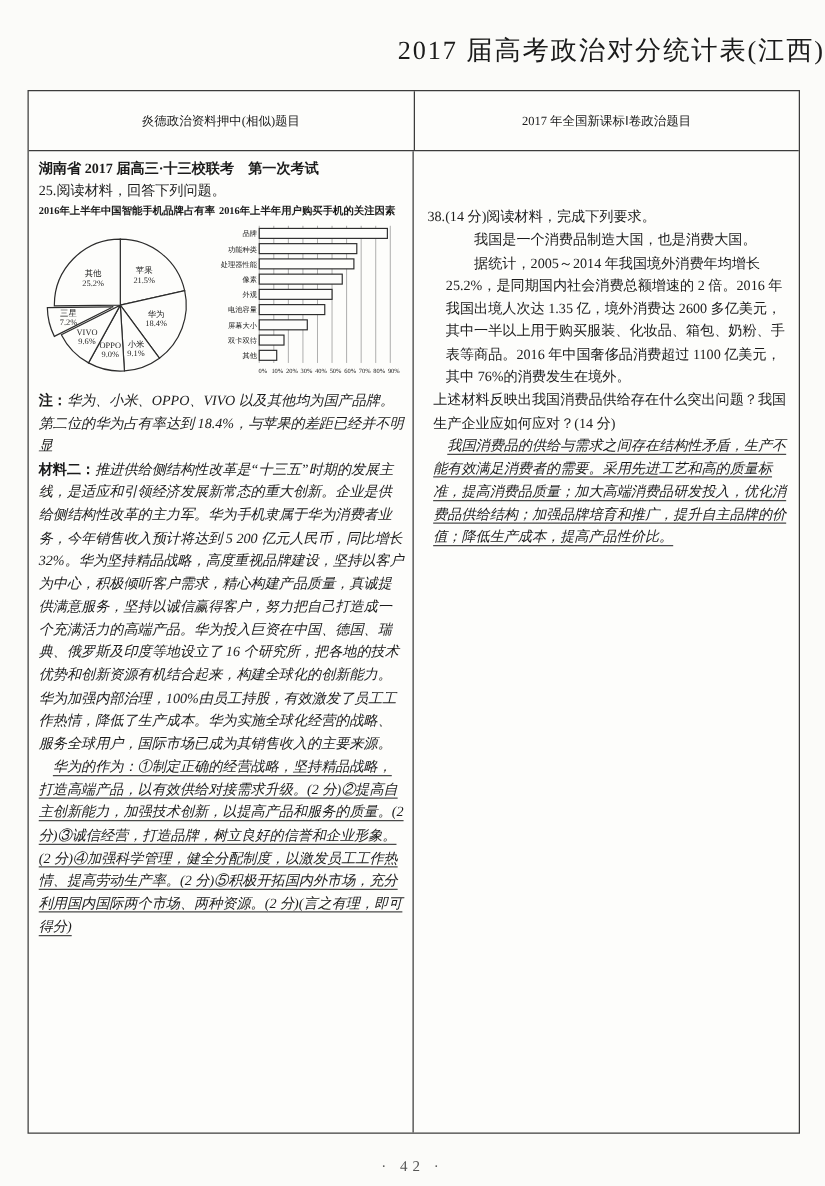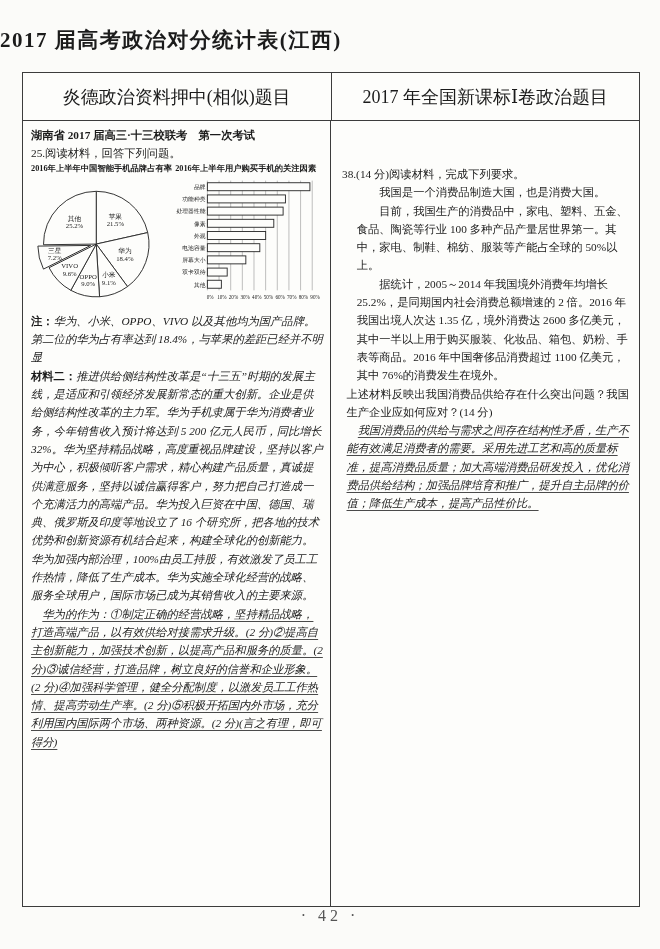--- a/index.html
+++ b/index.html
@@ -2,30 +2,30 @@
 <html><head>
 <meta charset="utf-8">
 <style>
   html,body{margin:0;padding:0;}
   body{
     width:660px;height:949px;background:#fbfbf9;color:#1b1b1b;
     font-family:"Liberation Serif","DejaVu Serif",serif;
     position:relative;overflow:hidden;
   }
   .doc-title{
-    text-align:left;padding-top:26px;font-size:21px;font-weight:bold;
+    text-align:right;padding-top:26px;font-size:21px;font-weight:normal;
     letter-spacing:1.5px;
   }
   .main-table{
     position:absolute;left:22px;top:72px;width:616px;height:833px;
     border:1.5px solid #3c3c3c;display:flex;flex-direction:column;
     background:#fdfdfb;
   }
   .thead{display:flex;border-bottom:1.5px solid #3c3c3c;height:47px;flex:none;}
-  .th{flex:1;display:flex;align-items:center;justify-content:center;font-size:18px;}
+  .th{flex:1;display:flex;align-items:center;justify-content:center;font-size:10px;font-family:Liberation Serif, serif;}
   .th.divide{border-right:1.5px solid #3c3c3c;}
   .tbody{flex:1;display:flex;min-height:0;}
   .cell{font-size:11.3px;line-height:1.62;}
   .cell-left{width:50%;border-right:1.5px solid #3c3c3c;padding:5px 7px 4px 8px;box-sizing:border-box;}
   .cell-right{width:50%;padding:5px 10px 4px 11px;box-sizing:border-box;margin-top:39px;}
   .bold{font-weight:bold;}
   .kai{font-style:italic;}
   .ans{font-style:italic;text-decoration:underline;text-decoration-color:#4a4a4a;text-underline-offset:2.5px;}
   .indent1{text-indent:1em;}
   .indent15{text-indent:1.5em;}
@@ -40,22 +40,22 @@
   .chart-box.bar{flex:0 0 53%;}
   .chart-title{font-size:8.3px;font-weight:bold;text-align:center;line-height:1.2;margin-bottom:1px;white-space:nowrap;}
   svg{display:block;width:100%;height:auto;}
   .slice{fill:#fdfdfb;stroke:#2c2c2c;stroke-width:1;}
   .pie-label{font-size:7px;text-anchor:middle;fill:#222;font-family:"Liberation Serif",serif;}
   .grid{stroke:#8d8d8d;stroke-width:0.6;}
   .barrect{fill:#fdfdfb;stroke:#2c2c2c;stroke-width:1;}
   .cat{font-size:6.2px;text-anchor:end;fill:#222;font-family:"Liberation Serif",serif;}
   .tick{font-size:5.5px;text-anchor:middle;fill:#222;font-family:"Liberation Serif",serif;}
   .page-number{
-    position:absolute;bottom:24px;left:0;width:100%;text-align:center;
-    font-size:16px;color:#555;letter-spacing:4px;
+    position:absolute;bottom:8px;left:0;width:100%;text-align:center;
+    font-size:12px;color:#555;letter-spacing:4px;
   }
 </style>
 </head>
 <body>
 
 <div class="doc-title">2017 届高考政治对分统计表(江西)</div>
 
 <div class="main-table">
   <div class="thead">
     <div class="th divide">炎德政治资料押中(相似)题目</div>
@@ -137,21 +137,20 @@
       <div><span class="bold">材料二：</span><span class="kai">推进供给侧结构性改革是“十三五”时期的发展主线，是适应和引领经济发展新常态的重大创新。企业是供给侧结构性改革的主力军。华为手机隶属于华为消费者业务，今年销售收入预计将达到 5 200 亿元人民币，同比增长 32%。华为坚持精品战略，高度重视品牌建设，坚持以客户为中心，积极倾听客户需求，精心构建产品质量，真诚提供满意服务，坚持以诚信赢得客户，努力把自己打造成一个充满活力的高端产品。华为投入巨资在中国、德国、瑞典、俄罗斯及印度等地设立了 16 个研究所，把各地的技术优势和创新资源有机结合起来，构建全球化的创新能力。华为加强内部治理，100%由员工持股，有效激发了员工工作热情，降低了生产成本。华为实施全球化经营的战略、服务全球用户，国际市场已成为其销售收入的主要来源。</span></div>
 
 
       <div class="ans indent1">华为的作为：①制定正确的经营战略，坚持精品战略，打造高端产品，以有效供给对接需求升级。(2 分)②提高自主创新能力，加强技术创新，以提高产品和服务的质量。(2 分)③诚信经营，打造品牌，树立良好的信誉和企业形象。(2 分)④加强科学管理，健全分配制度，以激发员工工作热情、提高劳动生产率。(2 分)⑤积极开拓国内外市场，充分利用国内国际两个市场、两种资源。(2 分)(言之有理，即可得分)</div>
     </div>
 
     <div class="cell cell-right">
       <div>38.(14 分)阅读材料，完成下列要求。</div>
       <div class="right-body">
         <div class="indent2">我国是一个消费品制造大国，也是消费大国。</div>
-        <div class="indent2">目前，我国生产的消费品中，家电、塑料、五金、食品、陶瓷等行业 100 多种产品产量居世界第一。其中，家电、制鞋、棉纺、服装等产能占全球的 50%以上。</div>
         <div class="indent2">据统计，2005～2014 年我国境外消费年均增长 25.2%，是同期国内社会消费总额增速的 2 倍。2016 年我国出境人次达 1.35 亿，境外消费达 2600 多亿美元，其中一半以上用于购买服装、化妆品、箱包、奶粉、手表等商品。2016 年中国奢侈品消费超过 1100 亿美元，其中 76%的消费发生在境外。</div>
       </div>
       <div class="right-q">上述材料反映出我国消费品供给存在什么突出问题？我国生产企业应如何应对？(14 分)</div>
       <div class="ans right-ans">我国消费品的供给与需求之间存在结构性矛盾，生产不能有效满足消费者的需要。采用先进工艺和高的质量标准，提高消费品质量；加大高端消费品研发投入，优化消费品供给结构；加强品牌培育和推广，提升自主品牌的价值；降低生产成本，提高产品性价比。</div>
     </div>
 
   </div>
 </div>
 
 <div class="page-number">· 42 ·</div>

